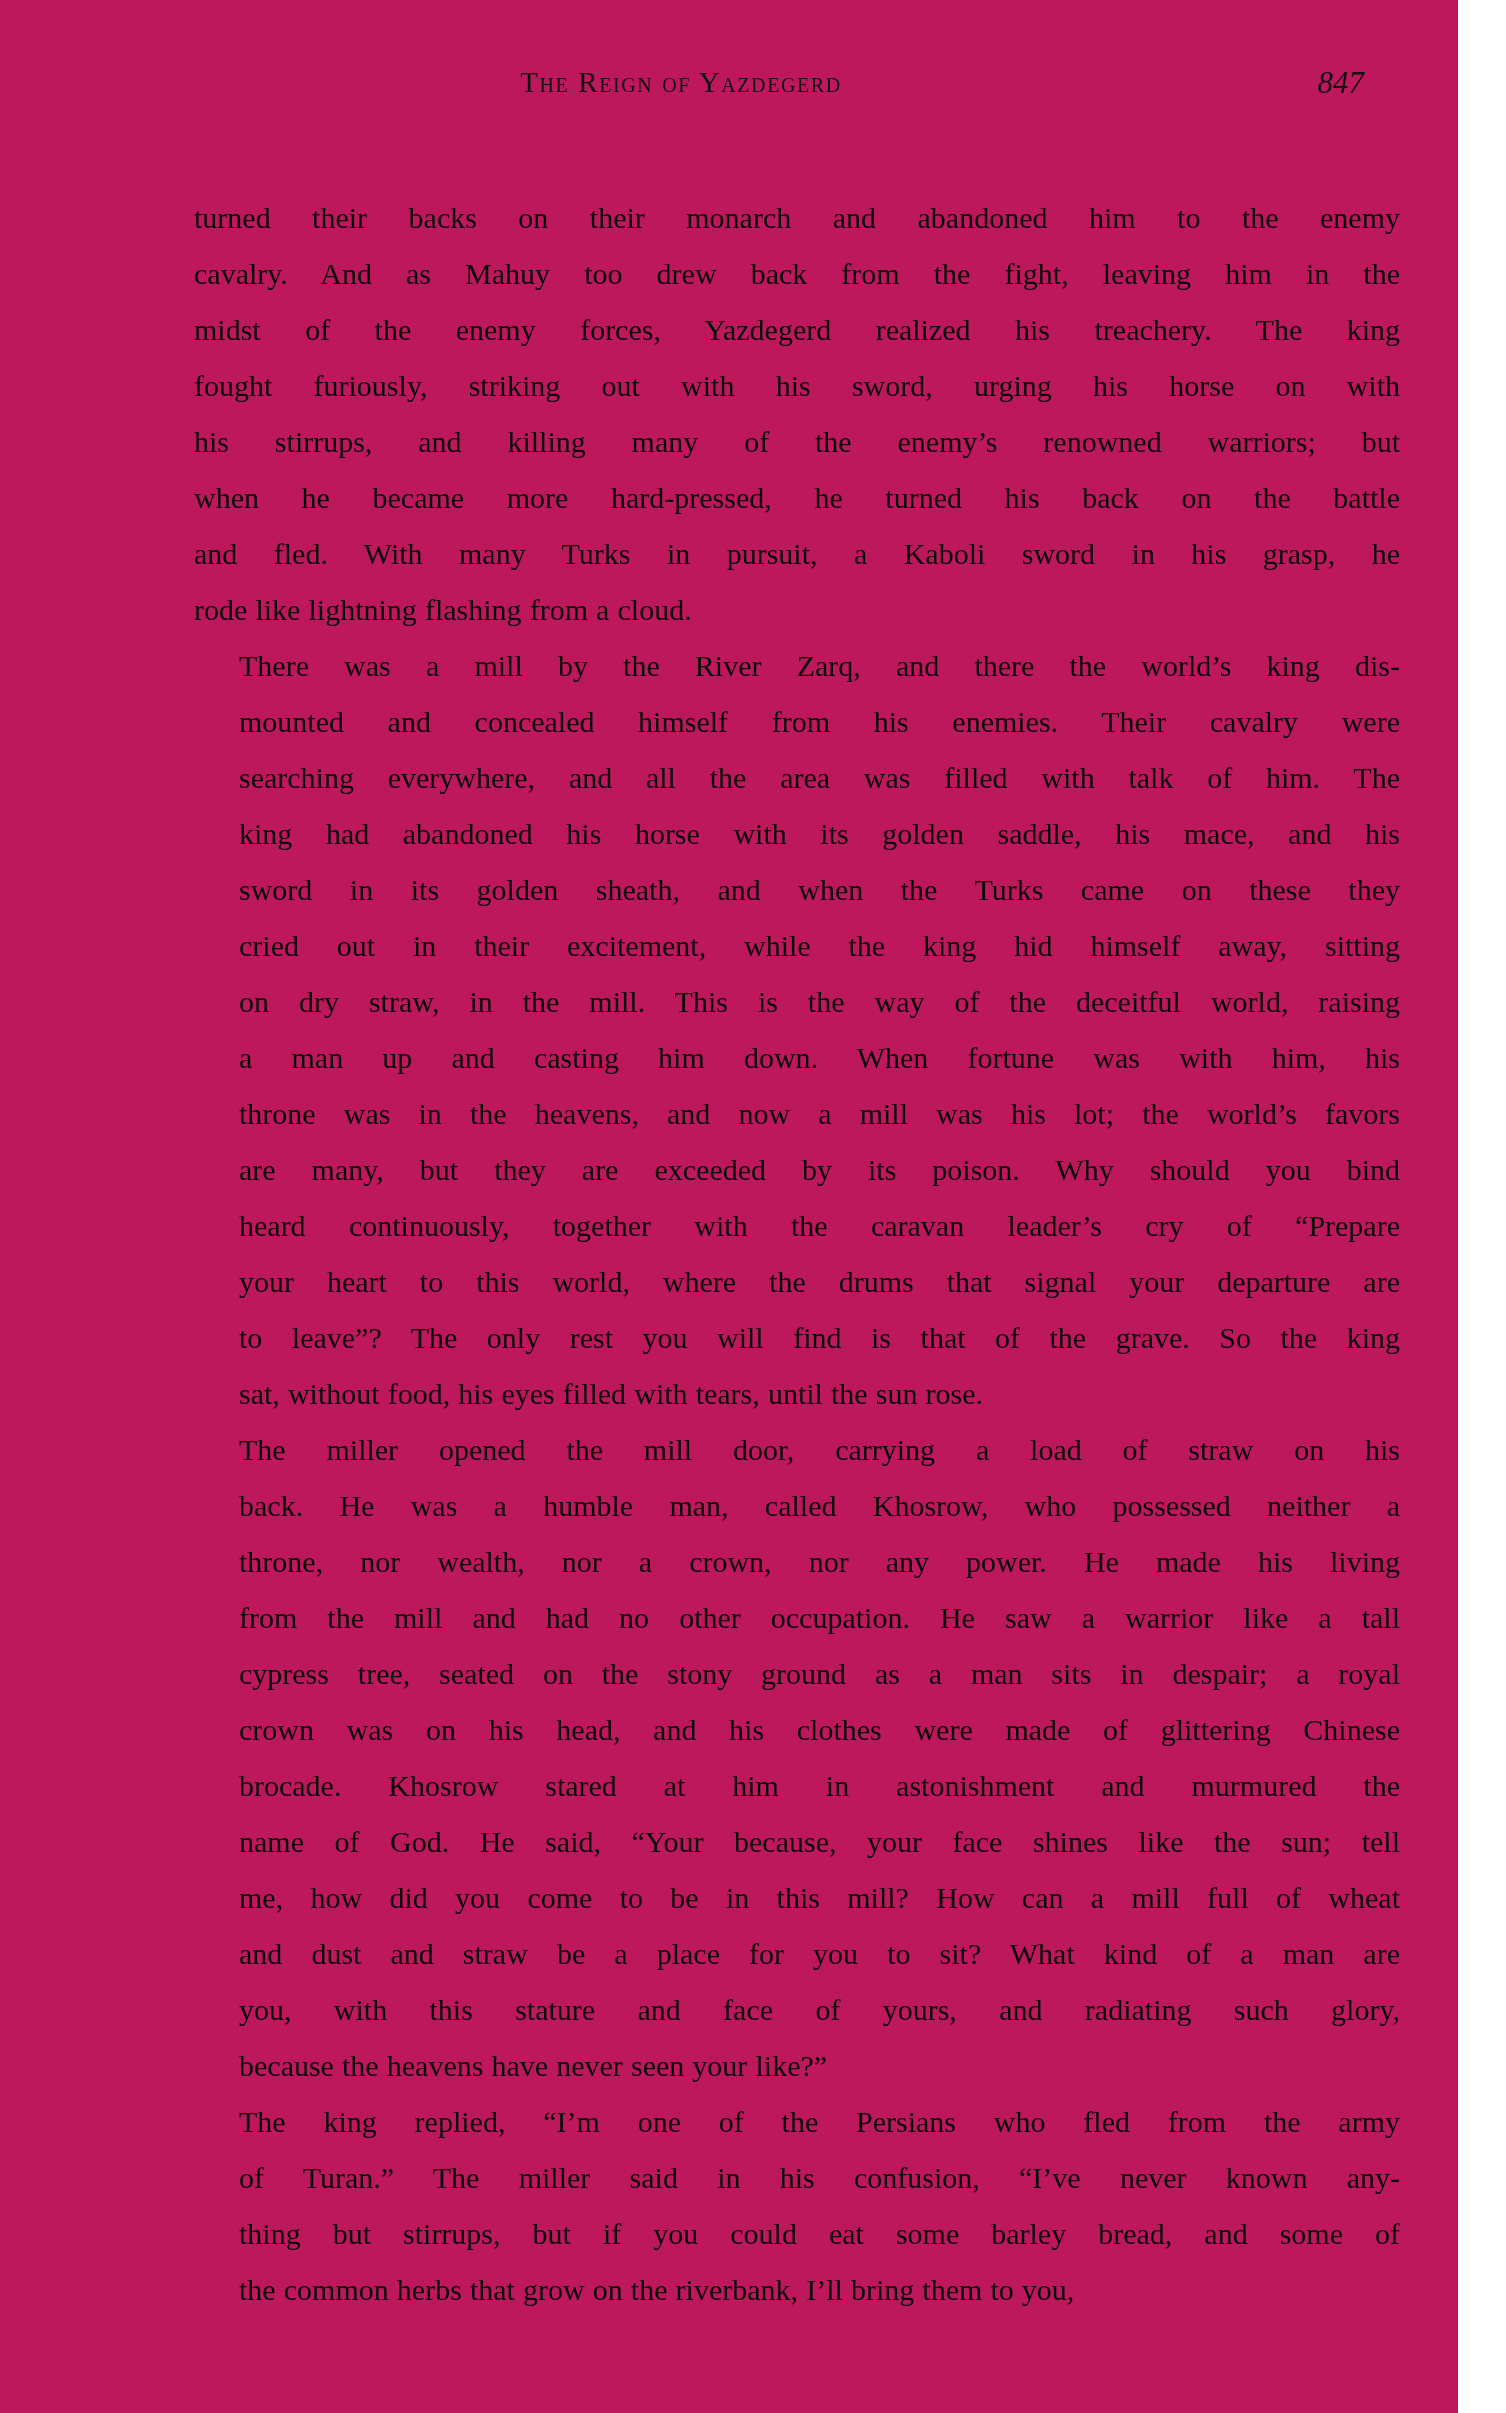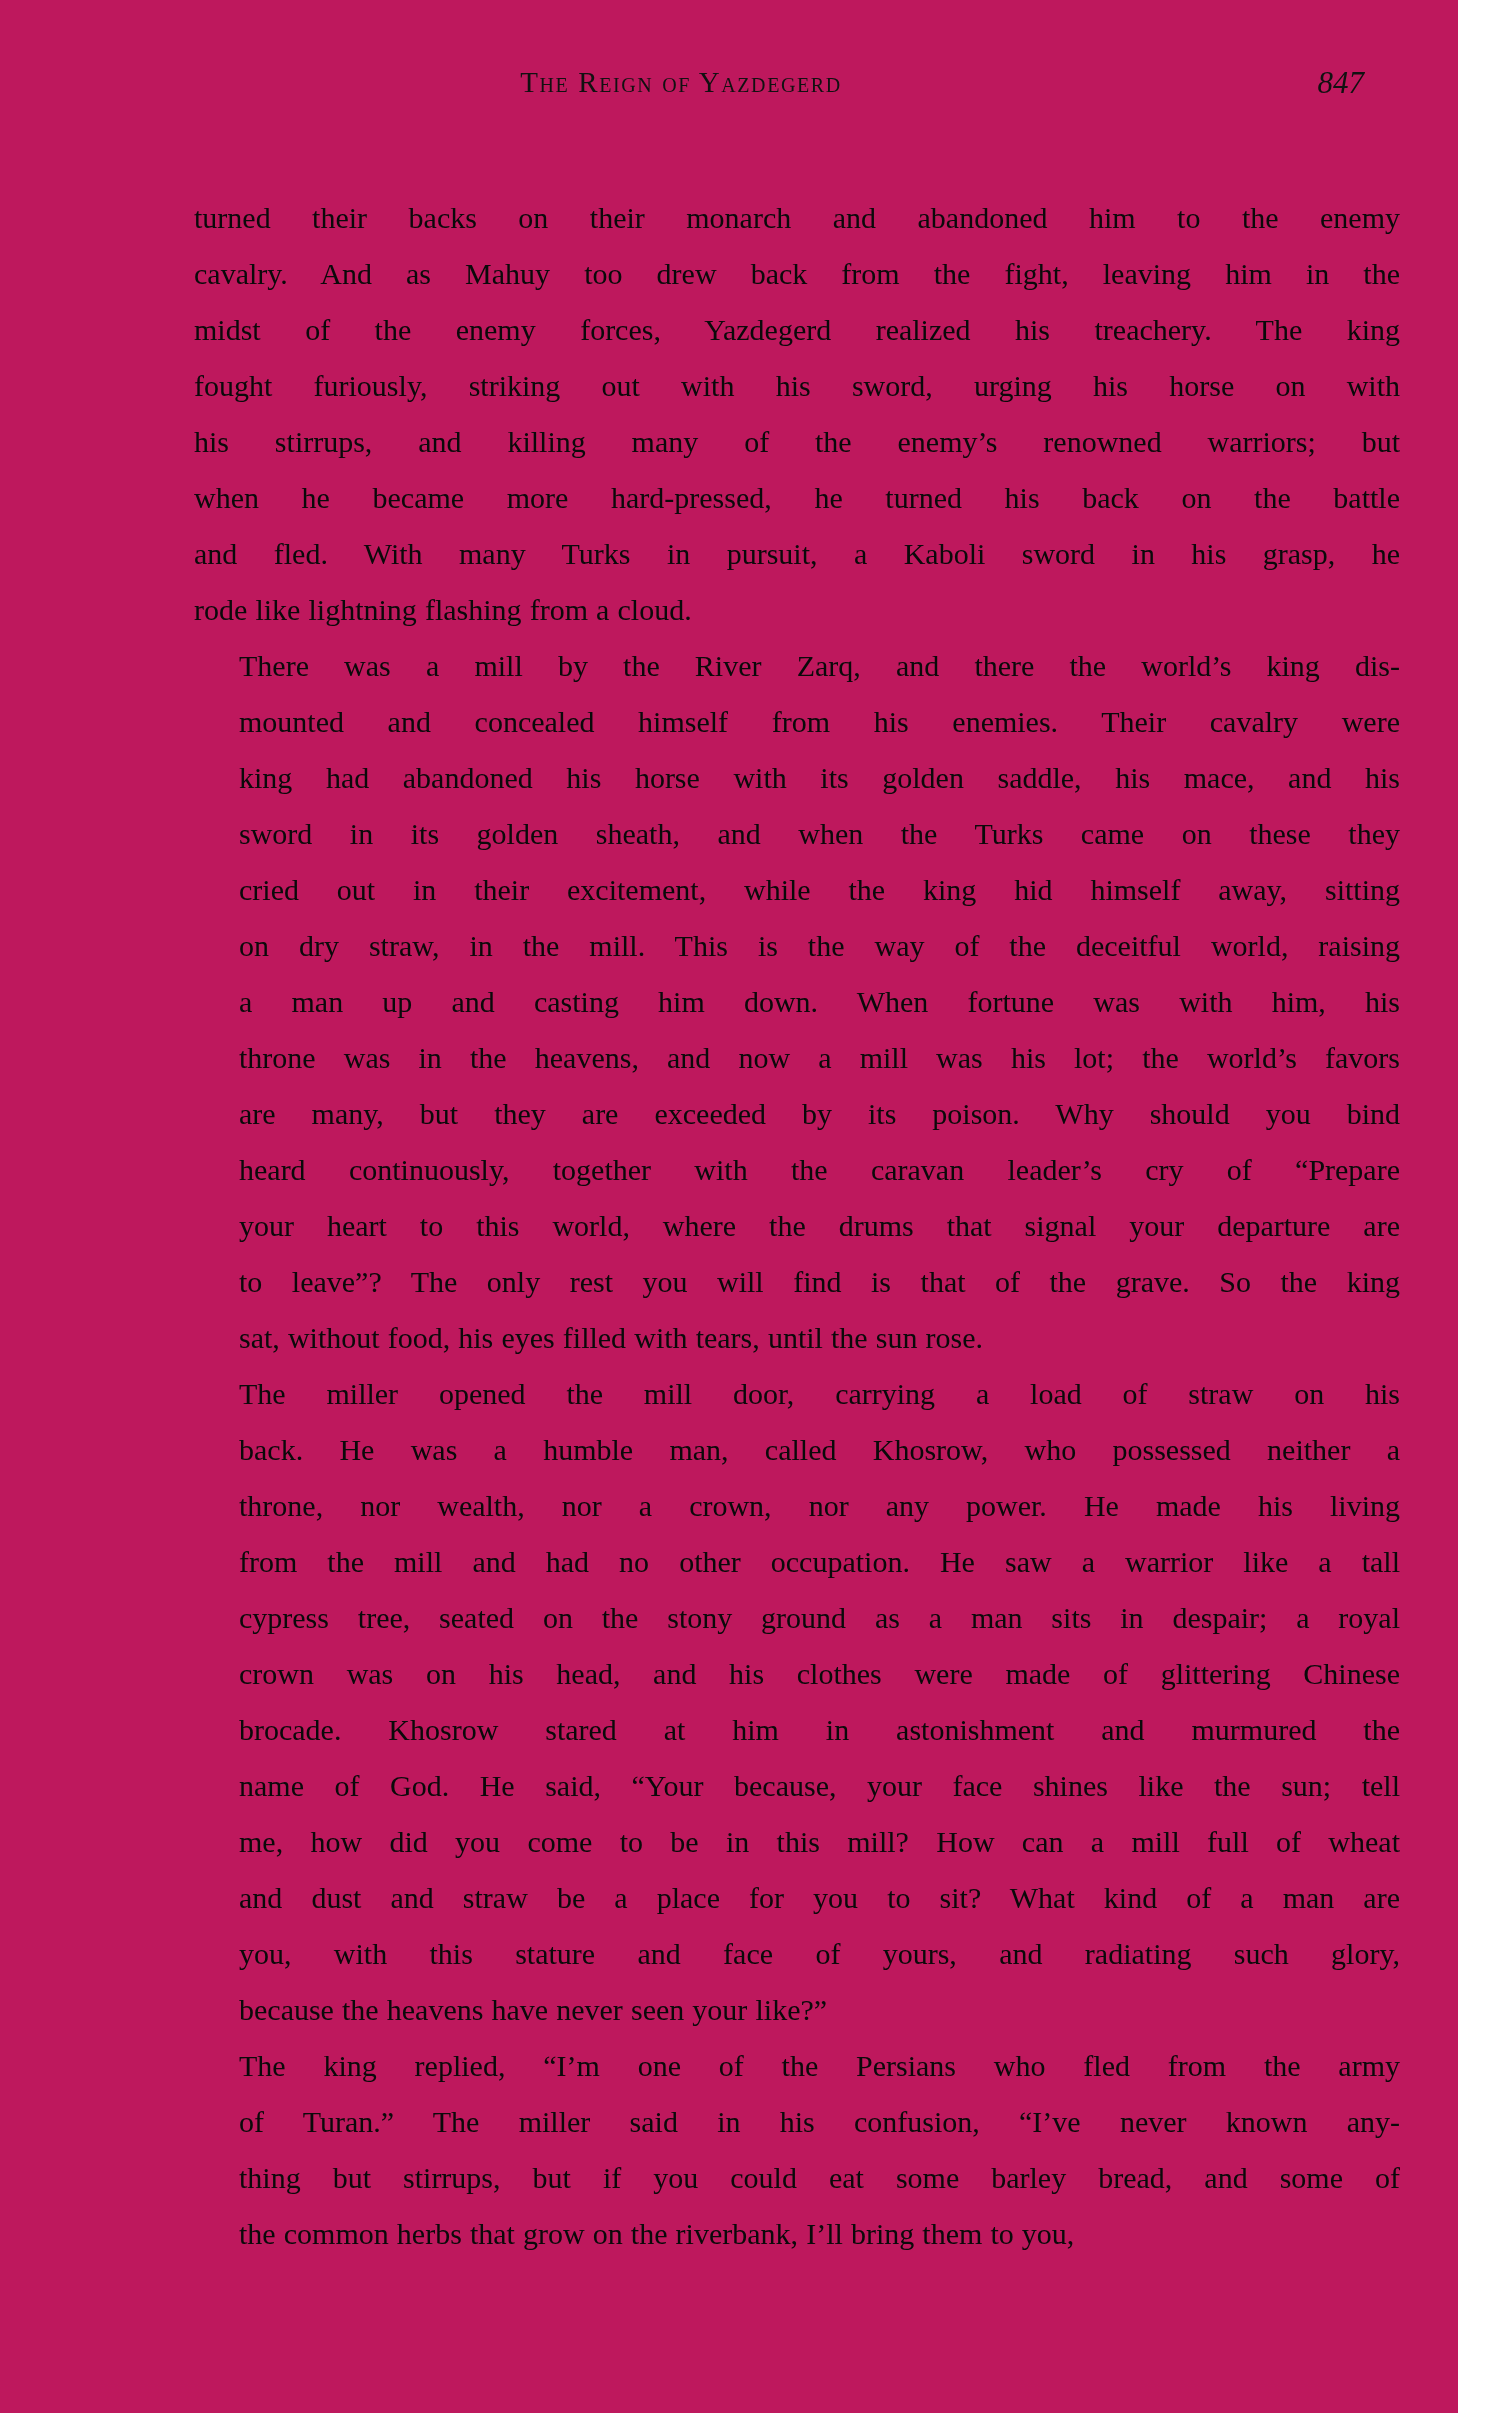--- a/index.html
+++ b/index.html
@@ -118,20 +118,21 @@
         <span class="ln">midst of the enemy forces, Yazdegerd realized his treachery. The king</span>
         <span class="ln">fought furiously, striking out with his sword, urging his horse on with</span>
         <span class="ln">his stirrups, and killing many of the enemy’s renowned warriors; but</span>
         <span class="ln">when he became more hard-pressed, he turned his back on the battle</span>
         <span class="ln">and fled. With many Turks in pursuit, a Kaboli sword in his grasp, he</span>
         <span class="ln last">rode like lightning flashing from a cloud.</span>
       </p>
       <p class="para indent">
         <span class="ln first-indent">There was a mill by the River Zarq, and there the world’s king dis-</span>
         <span class="ln">mounted and concealed himself from his enemies. Their cavalry were</span>
+        <span class="ln">searching everywhere, and all the area was filled with talk of him. The</span>
         <span class="ln">king had abandoned his horse with its golden saddle, his mace, and his</span>
         <span class="ln">sword in its golden sheath, and when the Turks came on these they</span>
         <span class="ln">cried out in their excitement, while the king hid himself away, sitting</span>
         <span class="ln">on dry straw, in the mill. This is the way of the deceitful world, raising</span>
         <span class="ln">a man up and casting him down. When fortune was with him, his</span>
         <span class="ln">throne was in the heavens, and now a mill was his lot; the world’s favors</span>
         <span class="ln">are many, but they are exceeded by its poison. Why should you bind</span>
         <span class="ln">heard continuously, together with the caravan leader’s cry of “Prepare</span>
         <span class="ln">your heart to this world, where the drums that signal your departure are</span>
         <span class="ln">to leave”? The only rest you will find is that of the grave. So the king</span>

